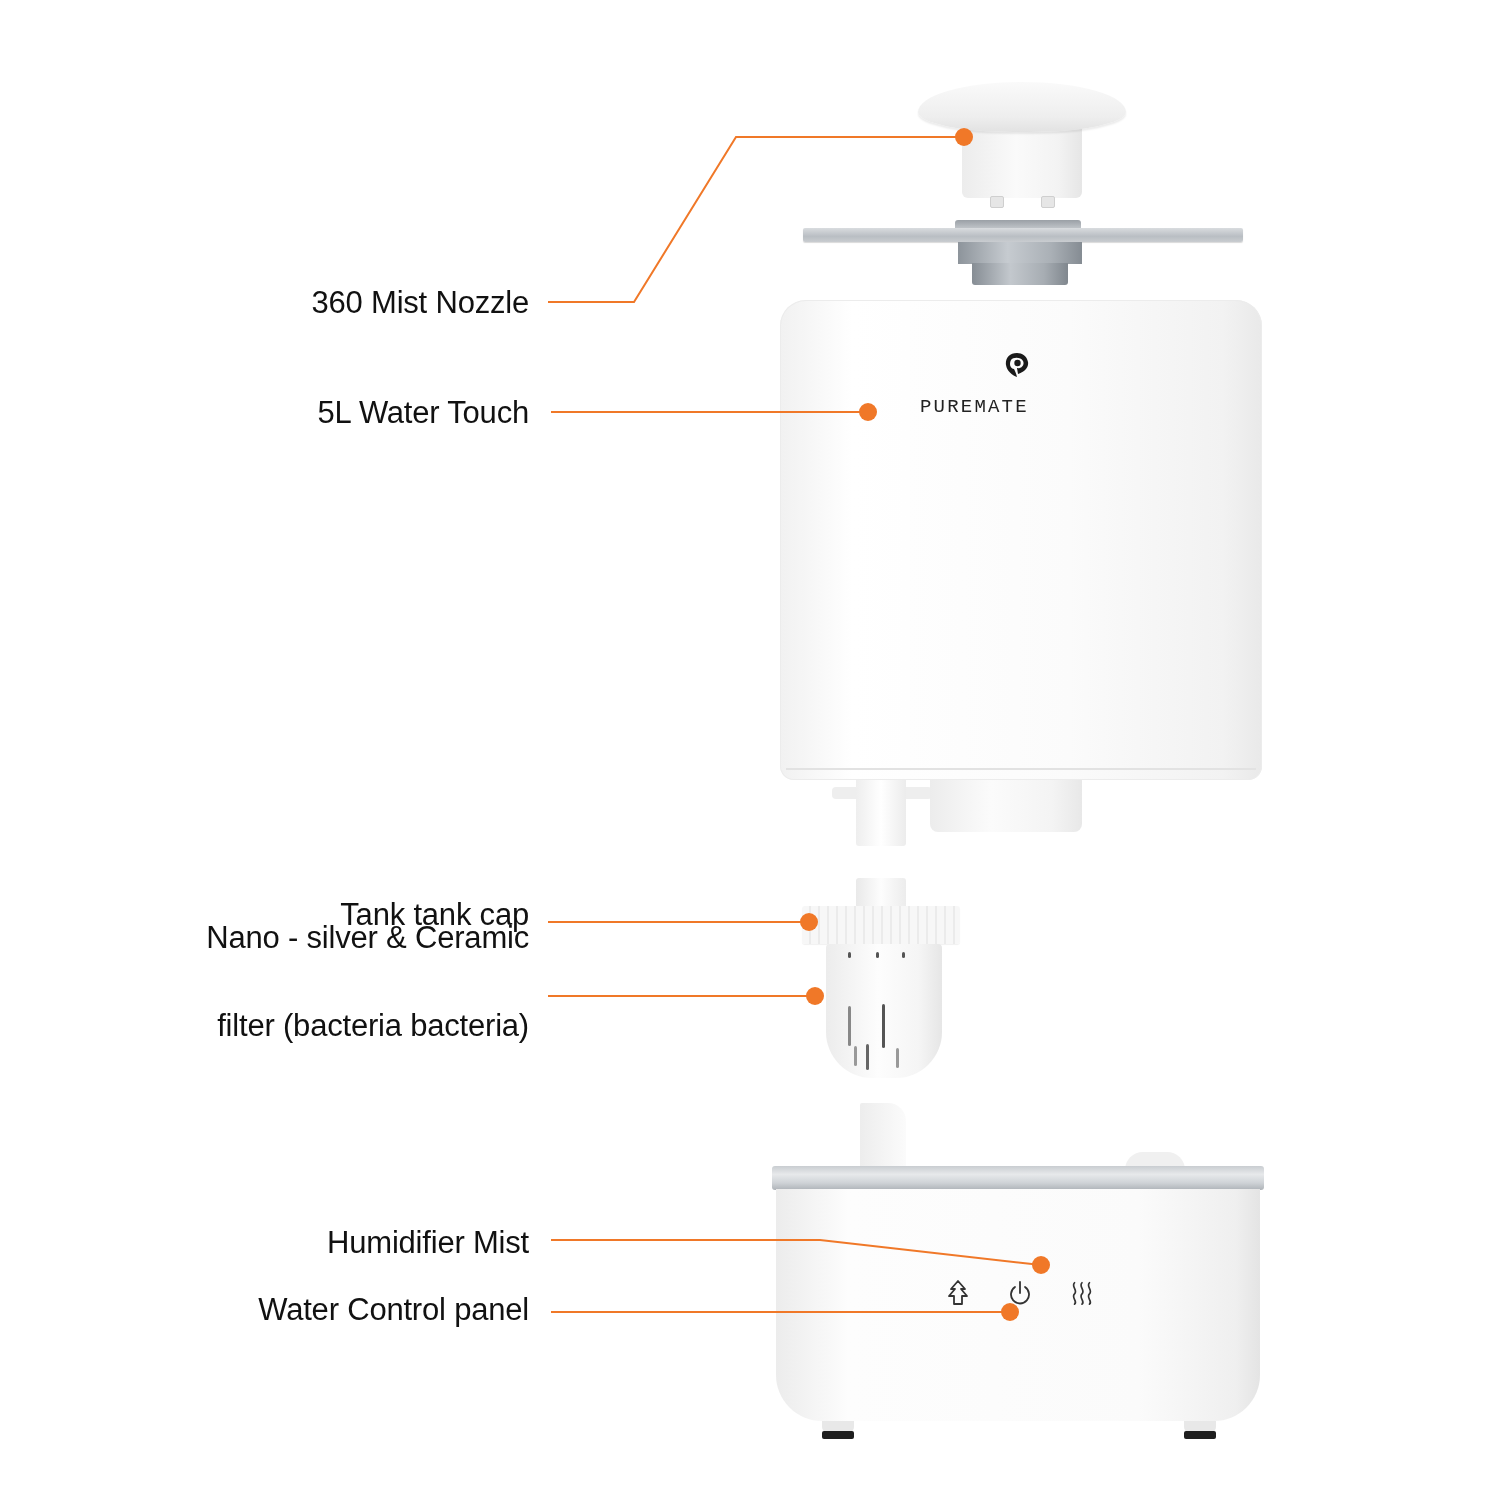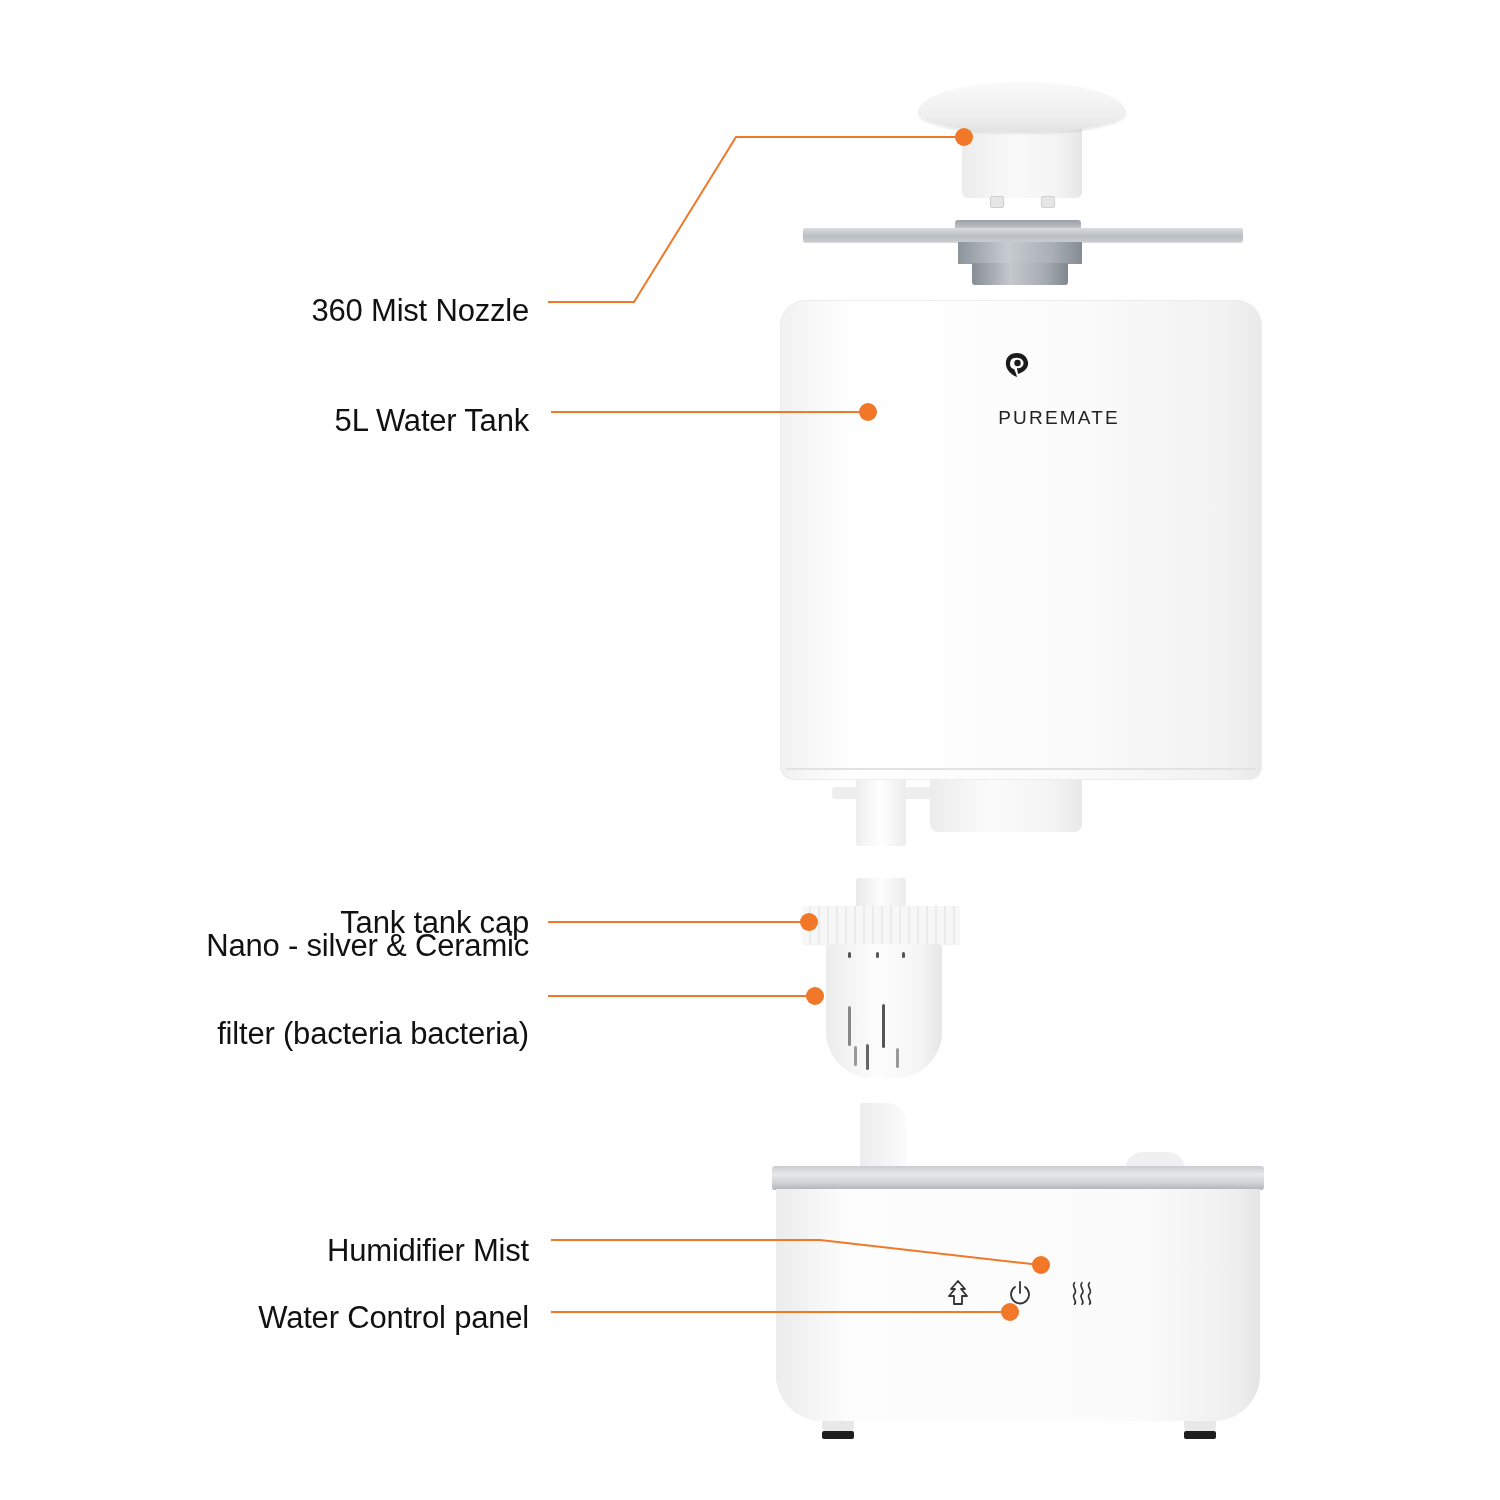--- a/index.html
+++ b/index.html
@@ -1,36 +1,36 @@
 <!DOCTYPE html>
 <html><head>
 <meta charset="utf-8">
 <style>
   html, body { margin:0; padding:0; background:#ffffff; }
   body { width:1500px; height:1500px; position:relative; overflow:hidden; font-family:"Liberation Sans", "DejaVu Sans", sans-serif; }
-  .label { position:absolute; right:971px; color:#111; font-size:31px; line-height:40px; white-space:nowrap; letter-spacing:-0.2px;margin-top:8px; }
+  .label { position:absolute; right:971px; color:#111; font-size:31px; line-height:40px; white-space:nowrap; letter-spacing:-0.2px; }
   svg.leaders { position:absolute; left:0; top:0; width:1500px; height:1500px; pointer-events:none; z-index:5; }
   .part { position:absolute; }
 
   
   .nozzle-cap { left:918px; top:82px; width:208px; height:50px; border-radius:50% 50% 46% 46% / 60% 60% 40% 40%; background:linear-gradient(#fafafa,#eeeeee 70%,#e2e2e2); box-shadow: 0 2px 2px rgba(0,0,0,0.08); }
   .nozzle-neck { left:962px; top:118px; width:120px; height:80px; background:linear-gradient(90deg,#ececec,#fafafa 45%,#f3f3f3 80%,#e6e6e6); border-radius:0 0 6px 6px; }
   .pin { top:196px; width:12px; height:10px; background:#e6e6e6; border:1px solid #cfcfcf; border-radius:2px; }
 
   
   .plate { left:803px; top:228px; width:440px; height:14px; background:linear-gradient(#d9dcdf,#b9bec3 60%,#c9ccd0); border-radius:2px; box-shadow:0 1px 1px rgba(0,0,0,0.15); }
   .ring1 { left:955px; top:220px; width:126px; height:12px; background:linear-gradient(#9aa0a6,#d0d4d8); border-radius:3px; }
   .ring2 { left:958px; top:242px; width:124px; height:22px; background:linear-gradient(90deg,#8d949b,#c6cbd0 40%,#aab0b6 75%,#858c93); }
   .ring3 { left:972px; top:263px; width:96px; height:22px; background:linear-gradient(90deg,#868d94,#c3c8cd 40%,#a7adb3 75%,#80878e); border-radius:0 0 3px 3px; }
 
   
   .tank { left:780px; top:300px; width:482px; height:480px; border-radius:26px 26px 14px 14px; background:linear-gradient(90deg,#f1f1f1,#ffffff 15%,#fbfbfb 60%,#f2f2f2 92%,#e9e9e9); box-shadow: inset 0 0 0 1px #ececec; }
   .tank-bottom-line { left:786px; top:768px; width:470px; height:2px; background:#e2e2e2; }
   .logo { left:1002px; top:350px; width:30px; height:30px; }
-  .brand { left:920px; top:396px; width:200px; text-align:right; font-family:Liberation Sans, sans-serif; font-size:19px; letter-spacing:2.2px; color:#222;margin-top:11px; }
+  .brand { left:920px; top:396px; width:200px; text-align:left; font-family:Liberation Mono, monospace; font-size:19px; letter-spacing:2.2px; color:#222; }
   .tank-peg { left:856px; top:780px; width:50px; height:66px; background:linear-gradient(90deg,#eee,#fff 50%,#ececec); border-radius:0 0 3px 3px; }
   .tank-peg-bar { left:832px; top:787px; width:100px; height:12px; background:#eeeeee; border-radius:4px; }
   .tank-outlet { left:930px; top:780px; width:152px; height:52px; background:linear-gradient(90deg,#ececec,#fbfbfb 40%,#f4f4f4 80%,#e8e8e8); border-radius:0 0 8px 8px; }
 
   
   .cap-top { left:856px; top:878px; width:50px; height:30px; background:linear-gradient(90deg,#e9e9e9,#fdfdfd,#ececec); border-radius:3px; }
   .cap-ring { left:802px; top:906px; width:158px; height:38px; background:repeating-linear-gradient(90deg,#f7f7f7 0 7px,#ebebeb 7px 9px); border-radius:3px; box-shadow:0 1px 1px rgba(0,0,0,0.06); }
   .filter { left:826px; top:944px; width:116px; height:134px; background:linear-gradient(90deg,#ececec,#fdfdfd 45%,#f5f5f5 80%,#e6e6e6); border-radius:4px 4px 46px 46px; }
   .slot { position:absolute; width:3px; background:#555; border-radius:2px; }
 
@@ -59,21 +59,21 @@
     <circle cx="964" cy="137" r="9"></circle>
     <circle cx="868" cy="412" r="9"></circle>
     <circle cx="809" cy="922" r="9"></circle>
     <circle cx="815" cy="996" r="9"></circle>
     <circle cx="1041" cy="1265" r="9"></circle>
     <circle cx="1010" cy="1312" r="9"></circle>
   </g>
 </svg>
 
 <div class="label" style="top:283px">360 Mist Nozzle</div>
-<div class="label" style="top:393px">5L Water Tank</div>
+<div class="label" style="top:393px">5L Water Touch</div>
 <div class="label" style="top:895px">Tank tank cap</div>
 <div class="label" style="top:918px">Nano - silver &amp; Ceramic</div>
 <div class="label" style="top:1006px">filter (bacteria bacteria)</div>
 <div class="label" style="top:1223px">Humidifier Mist</div>
 <div class="label" style="top:1290px">Water Control panel</div>
 
 <div class="part nozzle-neck"></div>
 <div class="part nozzle-cap"></div>
 <div class="part pin" style="left:990px"></div>
 <div class="part pin" style="left:1041px"></div>

